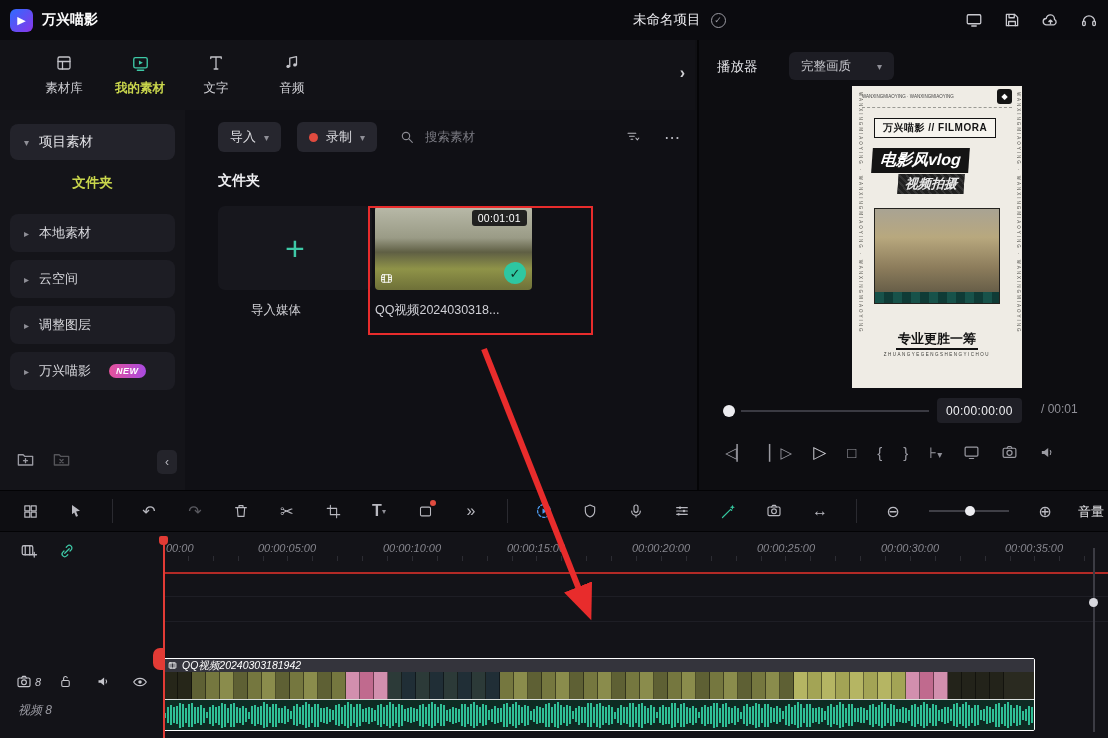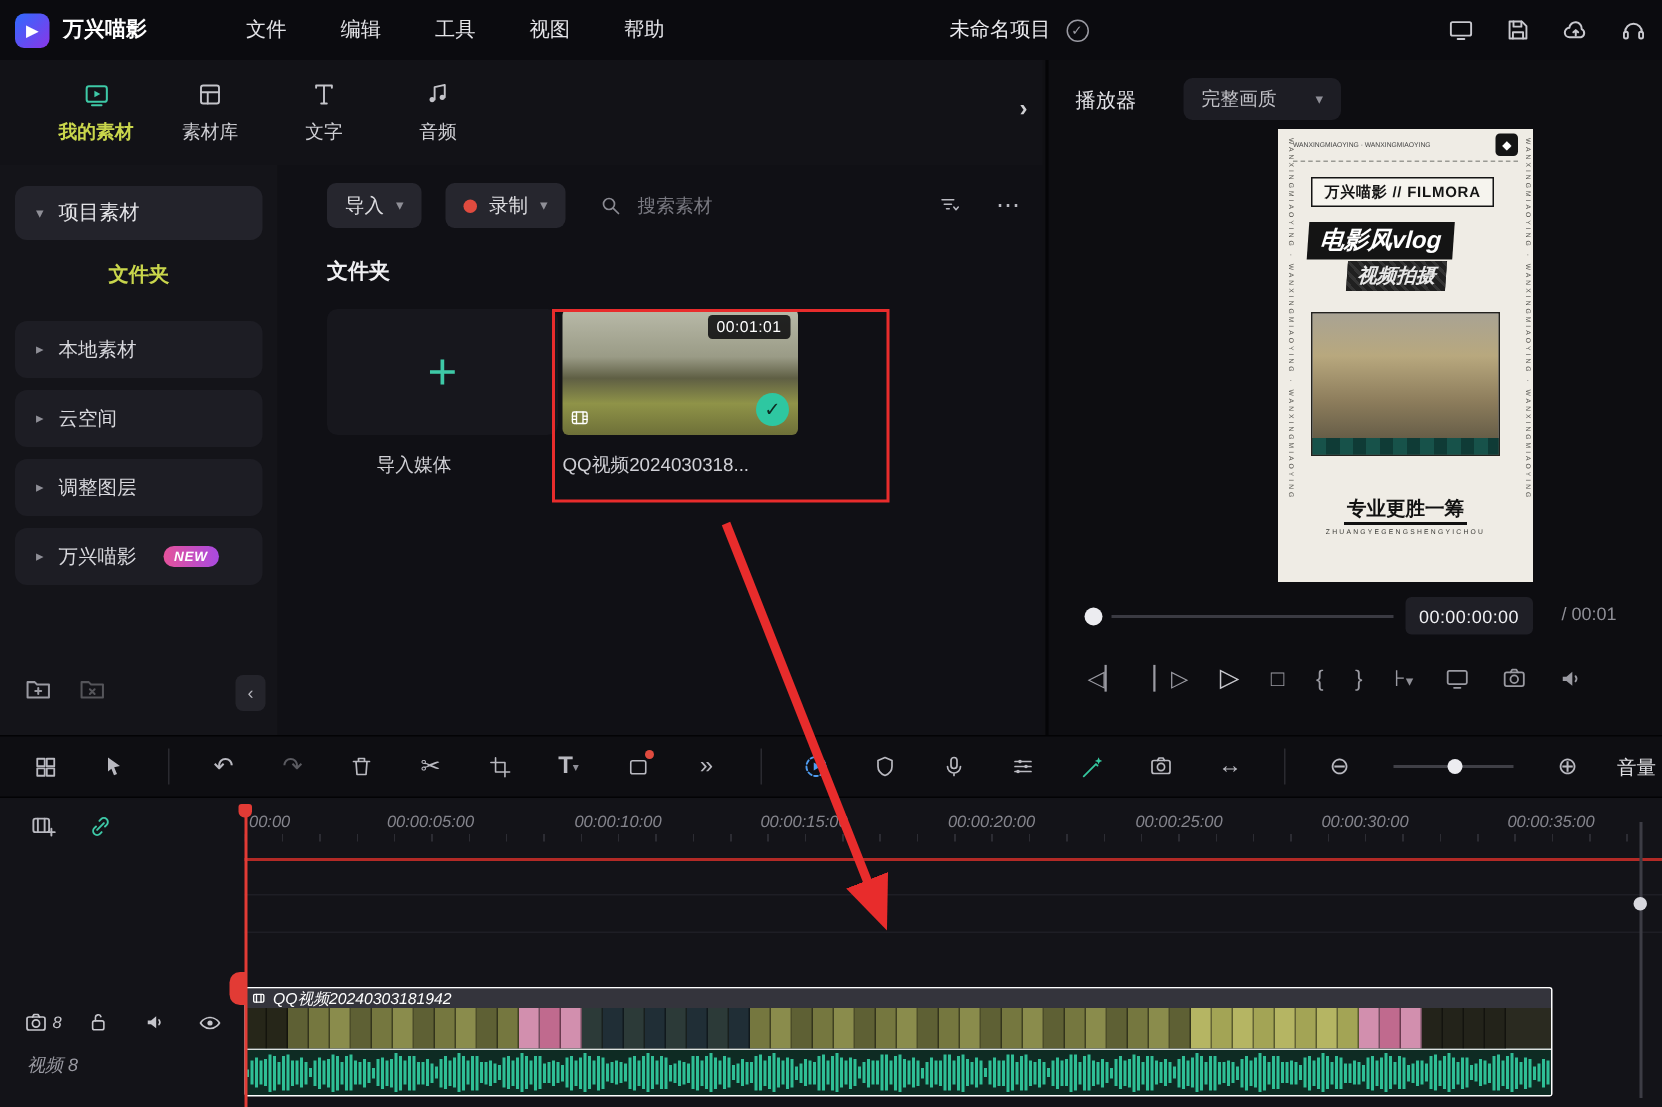--- a/index.html
+++ b/index.html
@@ -147,27 +147,20 @@
   .anno-arrow{position:absolute;left:0;top:0;z-index:60;pointer-events:none;}
 </style>
 </head>
 <body>
 
 <div class="app">
 
   <header class="menubar">
     <span class="logo-badge">▶</span>
     <span class="app-name">万兴喵影</span>
-    <nav class="menus">
-      <span class="menu-item">文件</span>
-      <span class="menu-item">编辑</span>
-      <span class="menu-item">工具</span>
-      <span class="menu-item">视图</span>
-      <span class="menu-item">帮助</span>
-    </nav>
     <div class="project">
       <span>未命名项目</span>
       <span class="check-circle">✓</span>
     </div>
     <div class="mb-icons">
       <span class="icw">
           <svg class="ic" width="18" height="18" viewBox="0 0 24 24">
             <rect x="3" y="5" width="18" height="12" rx="1.5"></rect>
             <path d="M9 20h6"></path>
           </svg>
@@ -188,38 +181,38 @@
           <svg class="ic" width="18" height="18" viewBox="0 0 24 24">
             <path d="M4.5 14a7.5 7.5 0 0115 0"></path>
             <rect x="3.5" y="13.5" width="3.5" height="6" rx="1.5"></rect>
             <rect x="17" y="13.5" width="3.5" height="6" rx="1.5"></rect>
           </svg>
         </span>
     </div>
   </header>
 
   <div class="tabbar">
+    <div class="tab">
+      <span class="t-ic">
+          <svg class="ic" width="18" height="18" viewBox="0 0 24 24">
+            <rect x="4" y="4" width="16" height="16" rx="2"></rect>
+            <path d="M4 10h16M10 10v10"></path>
+          </svg>
+        </span>
+      <span class="t-lb">素材库</span>
+    </div>
     <div class="tab active">
       <span class="t-ic">
           <svg class="ic" width="19" height="19" viewBox="0 0 24 24">
             <rect x="3.5" y="4.5" width="17" height="13" rx="2"></rect>
             <path d="M10 8.3l5 2.7-5 2.7z" fill="currentColor" stroke="none"></path>
             <path d="M8 20.5h8"></path>
           </svg>
         </span>
       <span class="t-lb">我的素材</span>
-    </div>
-    <div class="tab">
-      <span class="t-ic">
-          <svg class="ic" width="18" height="18" viewBox="0 0 24 24">
-            <rect x="4" y="4" width="16" height="16" rx="2"></rect>
-            <path d="M4 10h16M10 10v10"></path>
-          </svg>
-        </span>
-      <span class="t-lb">素材库</span>
     </div>
     <div class="tab">
       <span class="t-ic">
           <svg class="ic" width="18" height="18" viewBox="0 0 24 24">
             <path d="M5 6V4h14v2M12 4v16M9.5 20h5"></path>
           </svg>
         </span>
       <span class="t-lb">文字</span>
     </div>
     <div class="tab">

